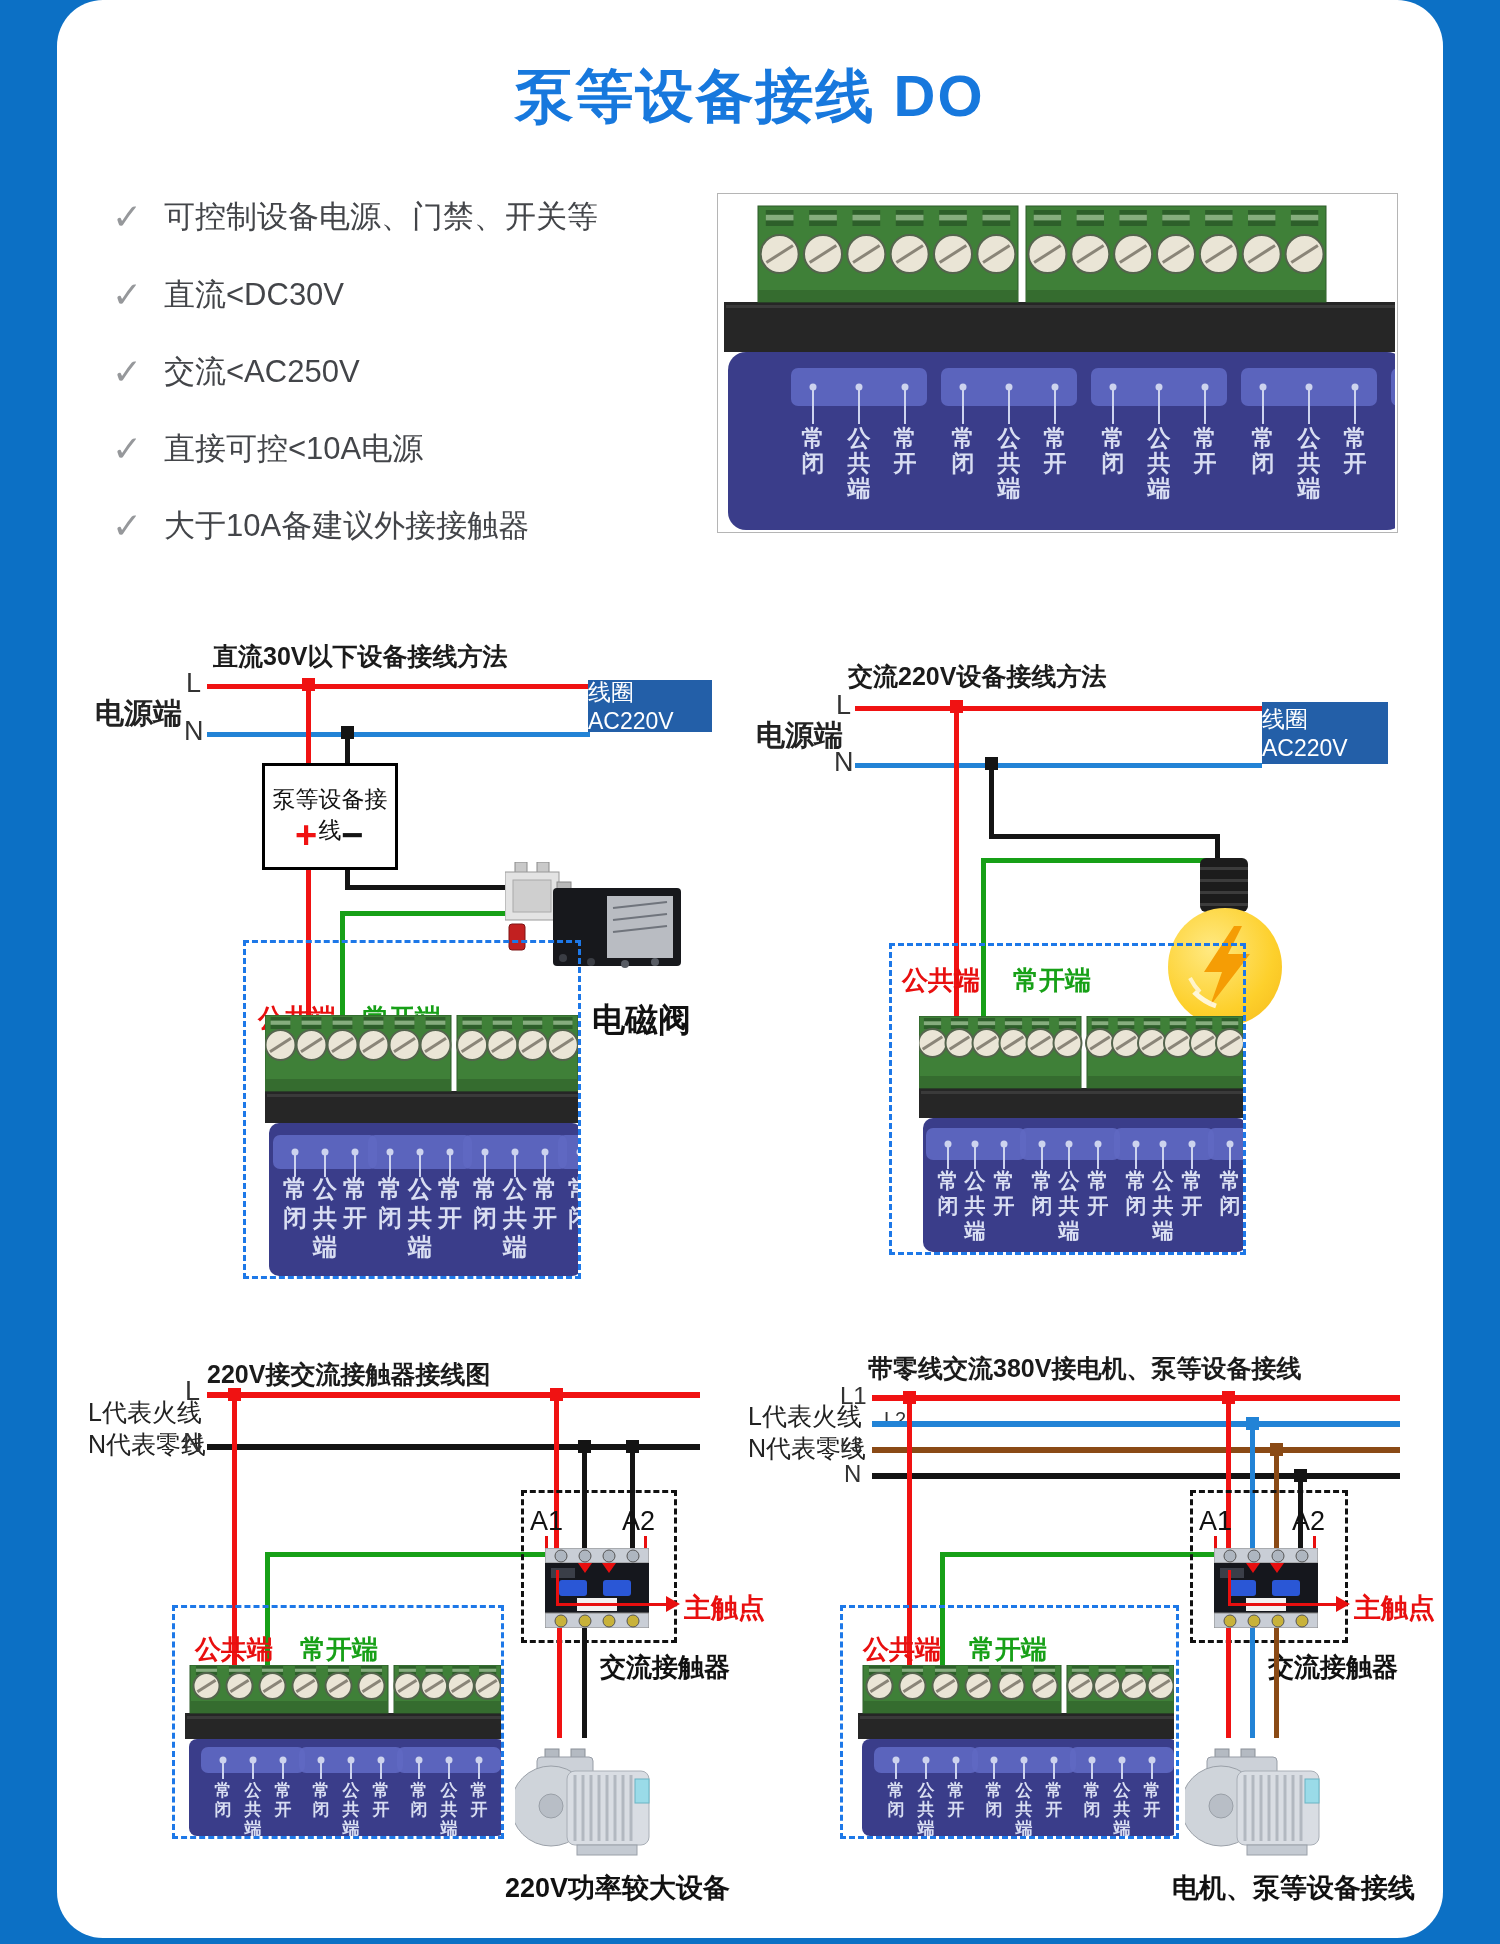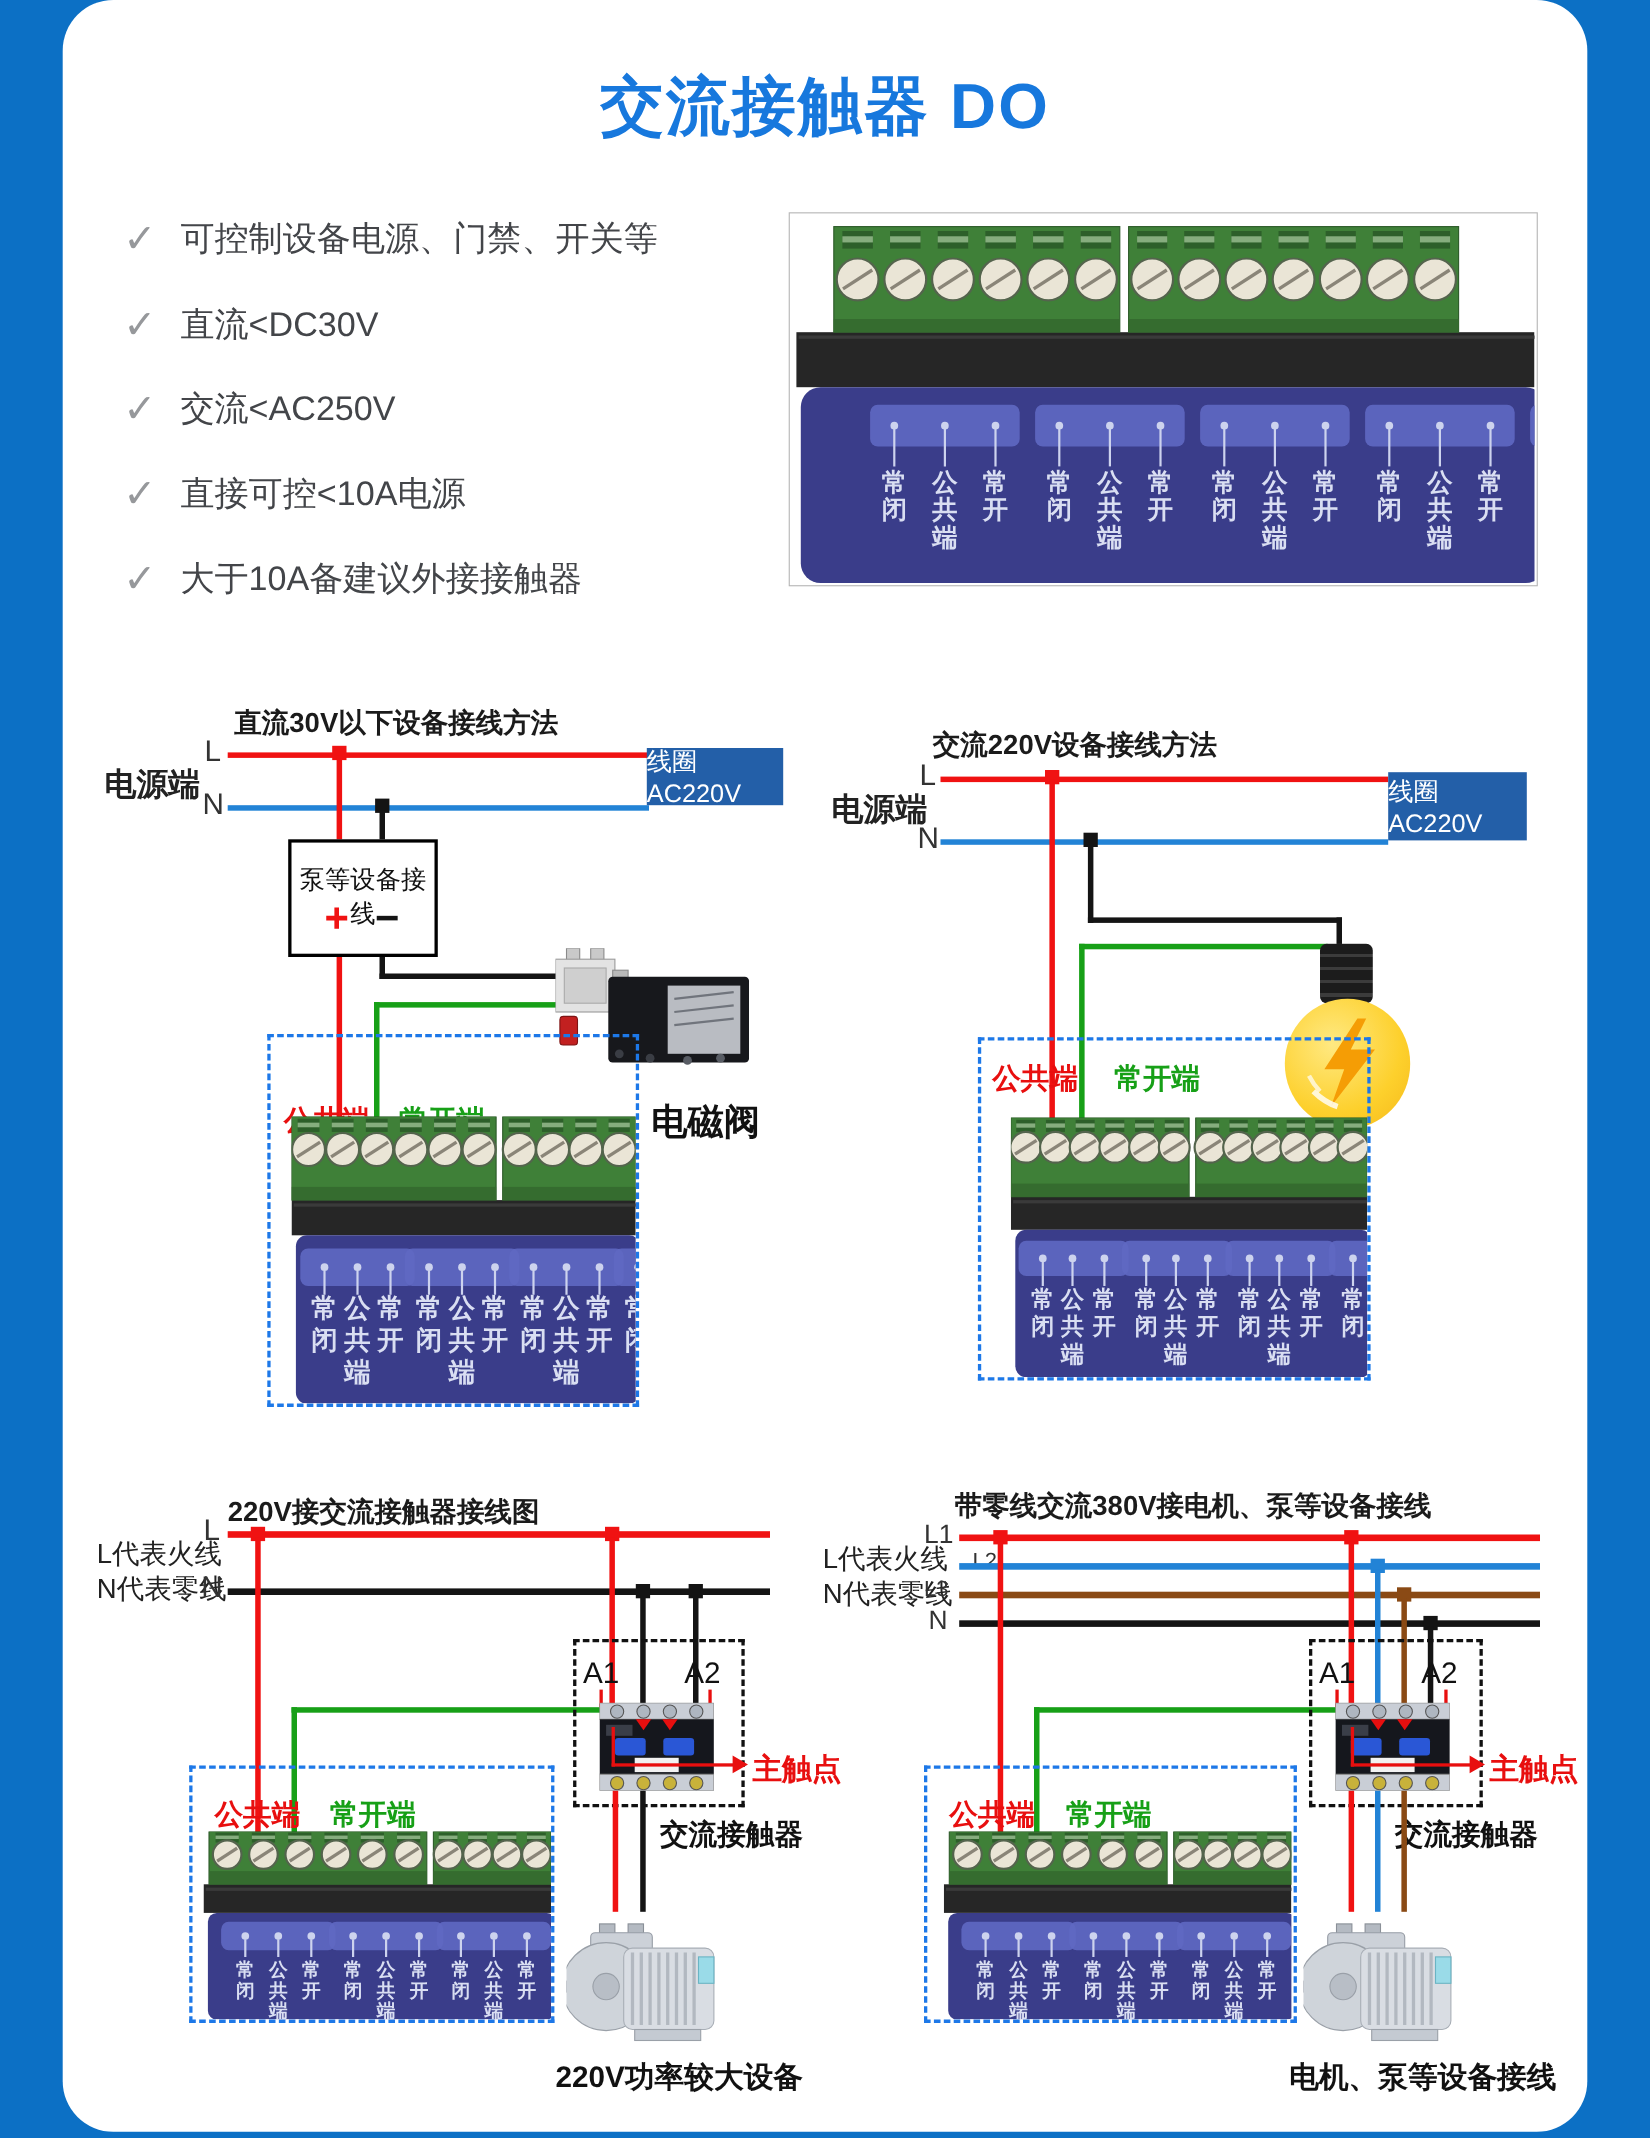--- a/index.html
+++ b/index.html
@@ -42,21 +42,21 @@
   .bulb-base{position:absolute;left:1200px;top:858px;width:48px;height:54px;background:
       repeating-linear-gradient(180deg,#1c1c1c 0 9px,#3c3c3c 9px 12px);border-radius:6px;}
   .bulb-glass{position:absolute;left:1168px;top:908px;width:114px;height:118px;border-radius:50%;
       background:radial-gradient(circle at 38% 35%,#ffe982,#fdd02c 60%,#f5b81a);}
 </style>
 </head>
 <body>
 
 <div class="card"></div>
 
-<div class="page-title">交流接触器 DO</div>
+<div class="page-title">泵等设备接线 DO</div>
 
 <div class="check-item" style="top:196px">
   <span class="tick">✓</span><span class="txt">可控制设备电源、门禁、开关等</span></div>
 <div class="check-item" style="top:274px">
   <span class="tick">✓</span><span class="txt">直流&lt;DC30V</span></div>
 <div class="check-item" style="top:351px">
   <span class="tick">✓</span><span class="txt">交流&lt;AC250V</span></div>
 <div class="check-item" style="top:428px">
   <span class="tick">✓</span><span class="txt">直接可控&lt;10A电源</span></div>
 <div class="check-item" style="top:505px">

